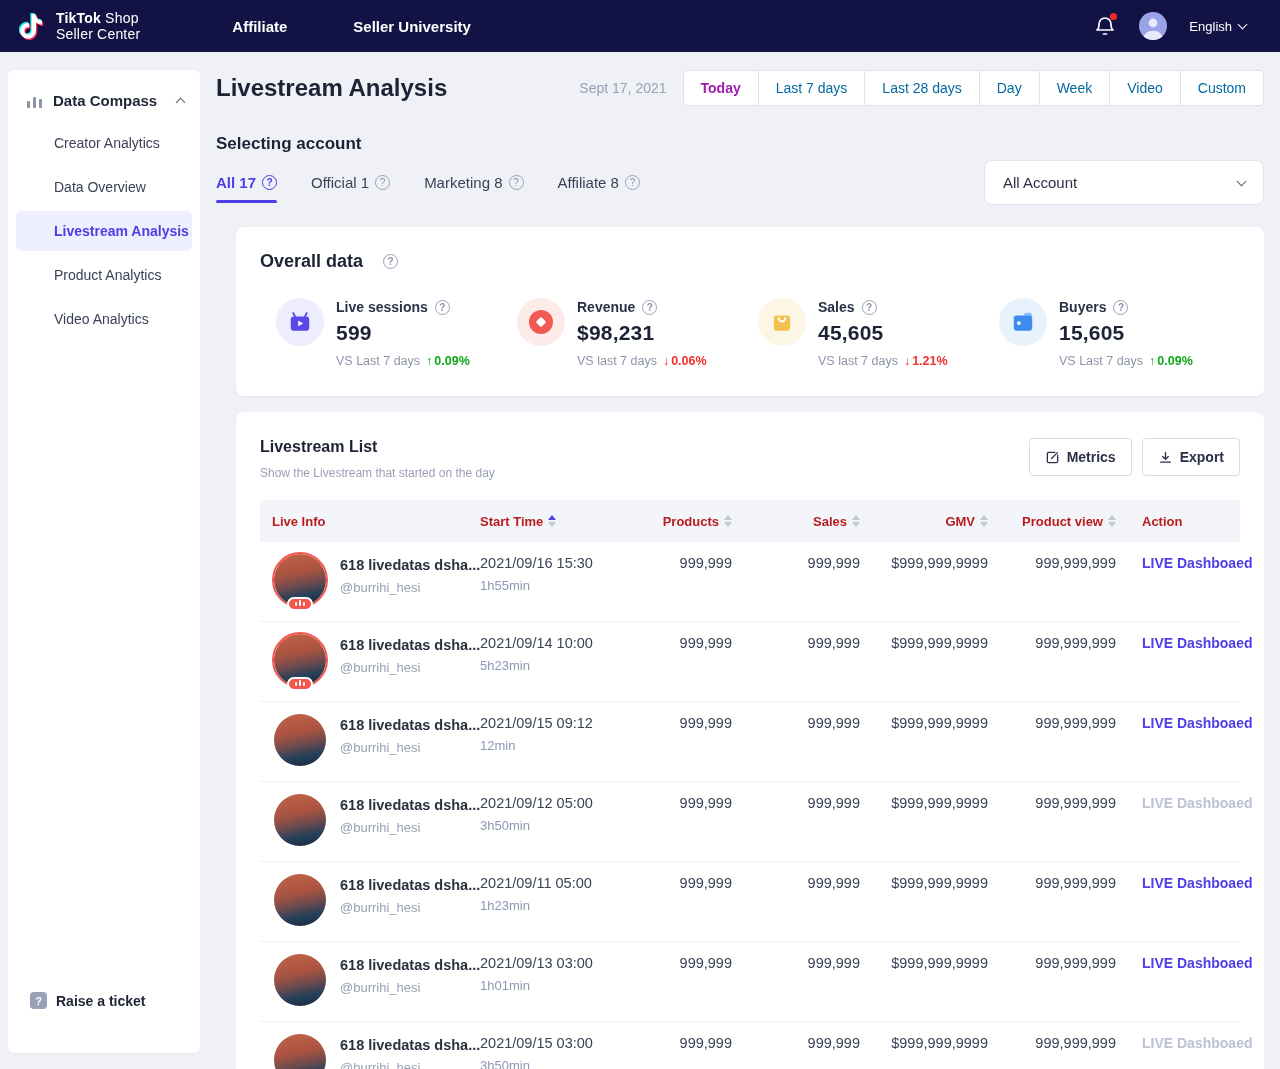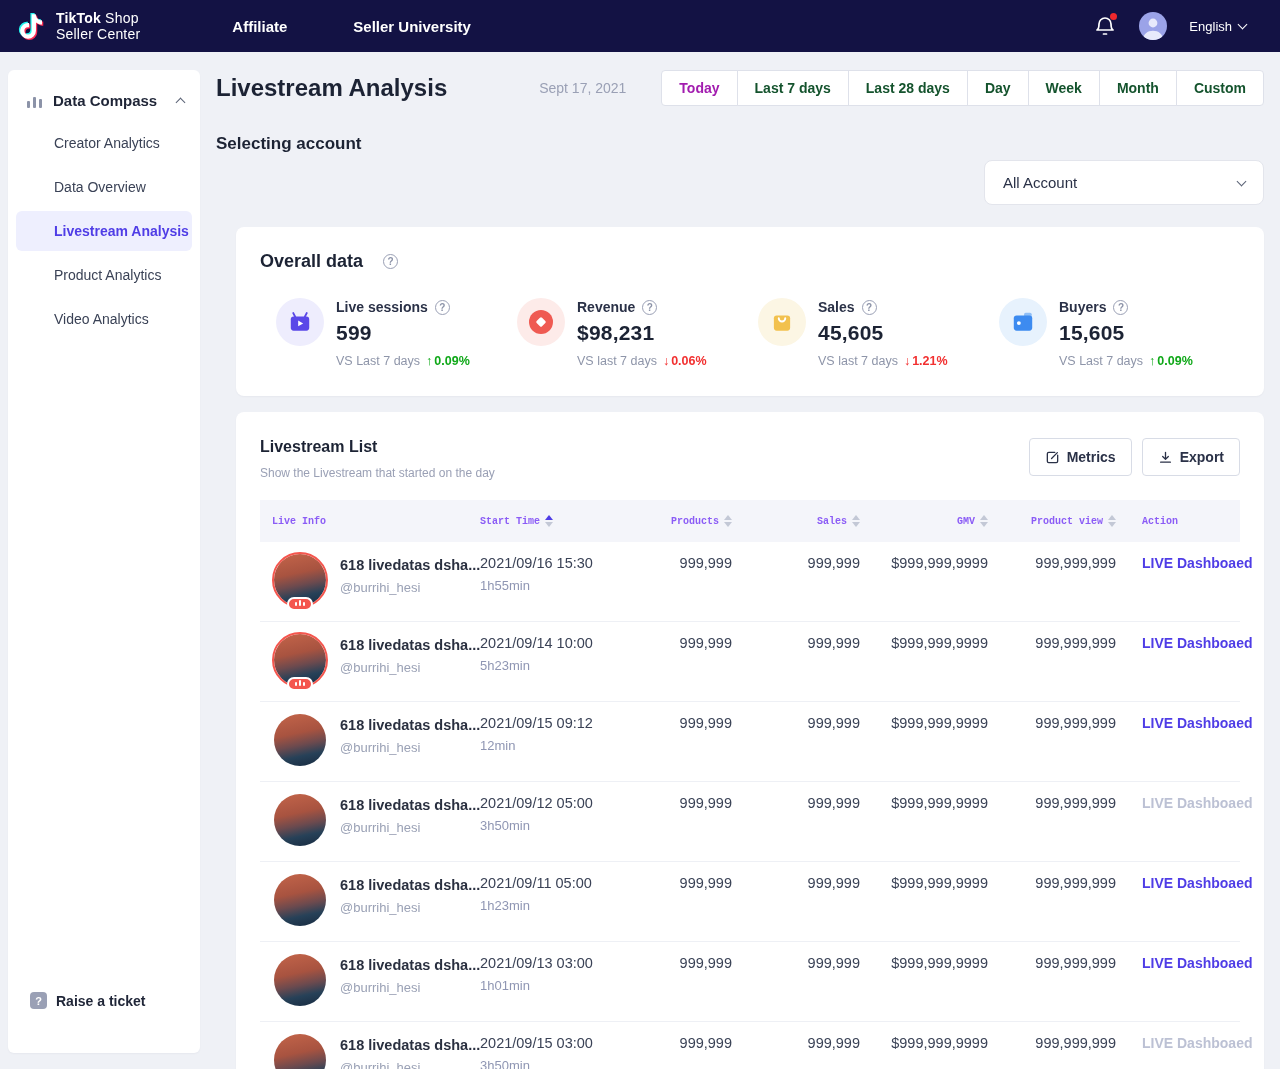--- a/index.html
+++ b/index.html
@@ -31,24 +31,24 @@
   .side-item.active { background:#EEEFFE; color:#4F3DE6; font-weight:700; }
   .raise-ticket { position:absolute; left:22px; bottom:44px; display:flex; align-items:center; gap:9px; font-size:14px; font-weight:700; color:#1F2537; cursor:pointer; }
   .ticket-ic { width:17px; height:17px; border-radius:4px; background:#9AA0B5; color:#fff; font-size:11px; display:flex; align-items:center; justify-content:center; }
   .ticket-ic::after { content:"?"; }
 
   .main { flex:1; margin-left:16px; }
 
   
   .page-header { display:flex; align-items:center; }
   .page-title { font-size:24px; font-weight:700; color:#1C2334; }
-  .header-right { margin-left:auto; display:flex; align-items:center; gap:35px; }
+  .header-right { margin-left:auto; display:flex; align-items:center; gap:16px; }
   .date-label { font-size:14px; color:#9AA0B5; }
   .range-group { display:flex; }
-  .range-btn { height:36px; padding:0 17px; background:#fff; border:1px solid #DEE1EA; margin-left:-1px; font-size:14px; color:#14532d; font-family:inherit; cursor:pointer; display:flex; align-items:center;font-weight:bold; }
+  .range-btn { height:36px; padding:0 17px; background:#fff; border:1px solid #DEE1EA; margin-left:-1px; font-size:14px; color:#0369a1; font-family:inherit; cursor:pointer; display:flex; align-items:center; }
   .range-btn:first-child { border-radius:4px 0 0 4px; margin-left:0; }
   .range-btn:last-child { border-radius:0 4px 4px 0; }
   .range-btn.active { color:#a21caf; font-weight:600; position:relative; z-index:1; }
 
   
   .acct-heading { font-size:17px; font-weight:700; color:#1C2334; margin-top:28px; }
   .acct-row { display:flex; align-items:flex-start; margin-top:6px; }
   .tabs { display:flex; gap:34px; padding-top:14px; }
   .tab { display:flex; align-items:center; gap:6px; font-size:15px; color:#3A4256; padding-bottom:12px; cursor:pointer; position:relative; }
   .tab.active { color:#4F3DE6; font-weight:700; }
@@ -78,21 +78,21 @@
   .card.list { margin-top:16px; padding:26px 24px 10px; }
   .list-header { display:flex; align-items:flex-start; }
   .list-title { font-size:16px; font-weight:700; color:#1C2334; }
   .list-sub { font-size:12px; color:#9AA0B5; margin-top:10px; }
   .list-actions { margin-left:auto; display:flex; gap:10px; }
   .tool-btn { height:38px; padding:0 15px; background:#fff; border:1px solid #D8DCE6; border-radius:4px; display:flex; align-items:center; gap:7px; font-size:14px; font-weight:600; color:#2A3147; font-family:inherit; cursor:pointer; }
 
   table { border-collapse:collapse; table-layout:fixed; width:980px; margin-top:20px; }
   col.c-info{width:208px} col.c-time{width:166px} col.c-prod{width:100px}
   col.c-sales{width:128px} col.c-gmv{width:128px} col.c-view{width:128px} col.c-act{width:122px}
-  thead th { background:#F4F5FA; height:42px; font-size:10px; font-weight:600; color:#8b5cf6; text-align:left; padding:0 2px 0 12px;font-family:Liberation Mono, monospace; }
+  thead th { background:#F4F5FA; height:42px; font-size:13px; font-weight:600; color:#b91c1c; text-align:left; padding:0 2px 0 12px; }
   th.num, td.num { text-align:right; padding-right:2px; }
   th .th-inner { display:inline-flex; align-items:center; gap:5px; }
   .sorter { display:inline-flex; flex-direction:column; gap:2px; }
   .tri { width:0; height:0; border-left:4px solid transparent; border-right:4px solid transparent; }
   .tri.up { border-bottom:5px solid #C3C8D6; } .tri.down { border-top:5px solid #C3C8D6; }
   .tri.up.on { border-bottom-color:#4F3DE6; }
   tbody td { border-bottom:1px solid #EEF0F5; vertical-align:top; padding:13px 2px 13px 12px; height:72px; font-size:14.5px; color:#3A4256; }
   tbody tr:last-child td { border-bottom:none; }
   .liveinfo { display:flex; gap:12px; }
   .avatar-wrap { position:relative; width:56px; height:56px; flex:none; margin-top:-3px; }
@@ -180,28 +180,46 @@
     <div class="page-header">
       <h1 class="page-title">Livestream Analysis</h1>
       <div class="header-right">
         <span class="date-label">Sept 17, 2021</span>
         <div class="range-group">
           <button class="range-btn active">Today</button>
           <button class="range-btn">Last 7 days</button>
           <button class="range-btn">Last 28 days</button>
           <button class="range-btn">Day</button>
           <button class="range-btn">Week</button>
-          <button class="range-btn">Month</button>
+          <button class="range-btn">Video</button>
           <button class="range-btn">Custom</button>
         </div>
       </div>
     </div>
 
     <h2 class="acct-heading">Selecting account</h2>
     <div class="acct-row">
+      <div class="tabs">
+        <div class="tab active">
+          <span>All 17</span>
+          <span class="qmark"></span>
+        </div>
+        <div class="tab">
+          <span>Official 1</span>
+          <span class="qmark"></span>
+        </div>
+        <div class="tab">
+          <span>Marketing 8</span>
+          <span class="qmark"></span>
+        </div>
+        <div class="tab">
+          <span>Affiliate 8</span>
+          <span class="qmark"></span>
+        </div>
+      </div>
       <div class="acct-select">
         <span>All Account</span>
         <span class="chev"></span>
       </div>
     </div>
 
     <section class="card overall">
       <div class="card-heading">
         <span>Overall data</span>
         <span class="qmark"></span>

